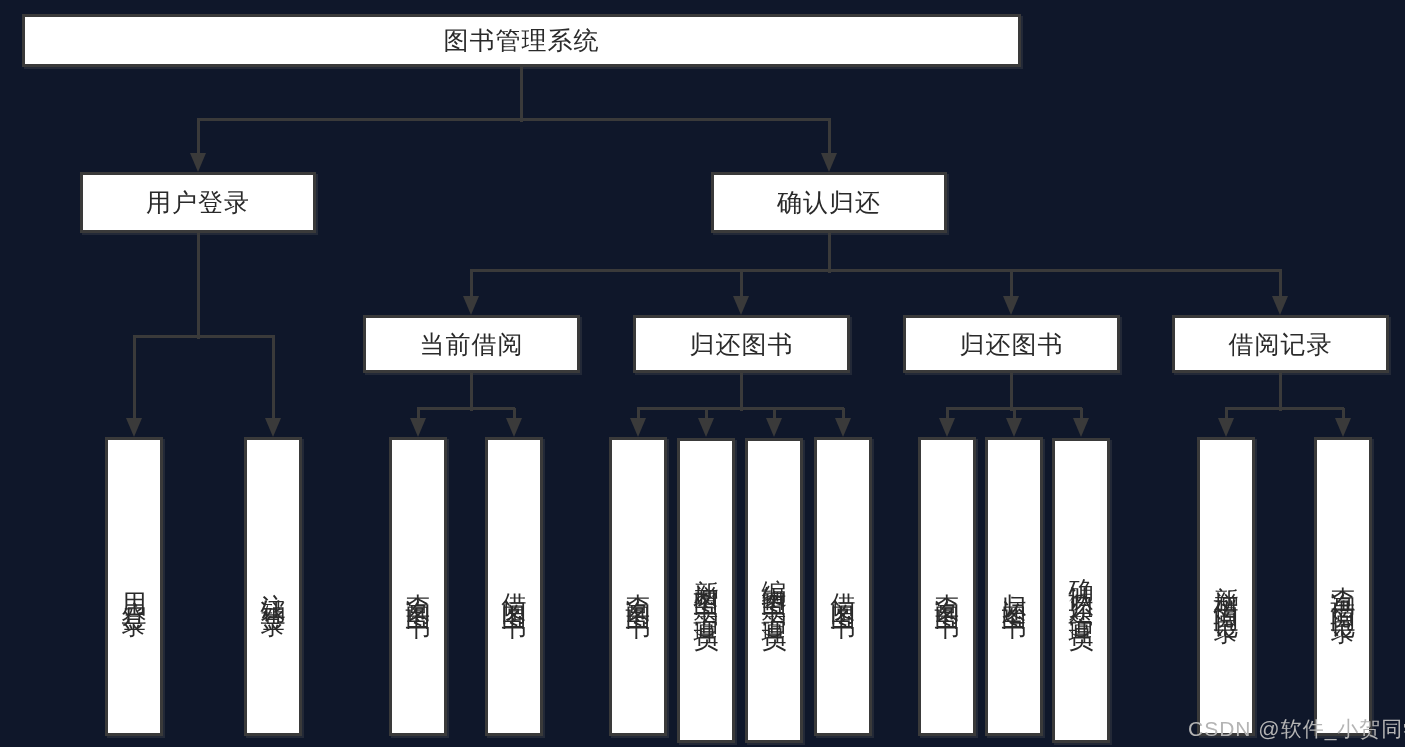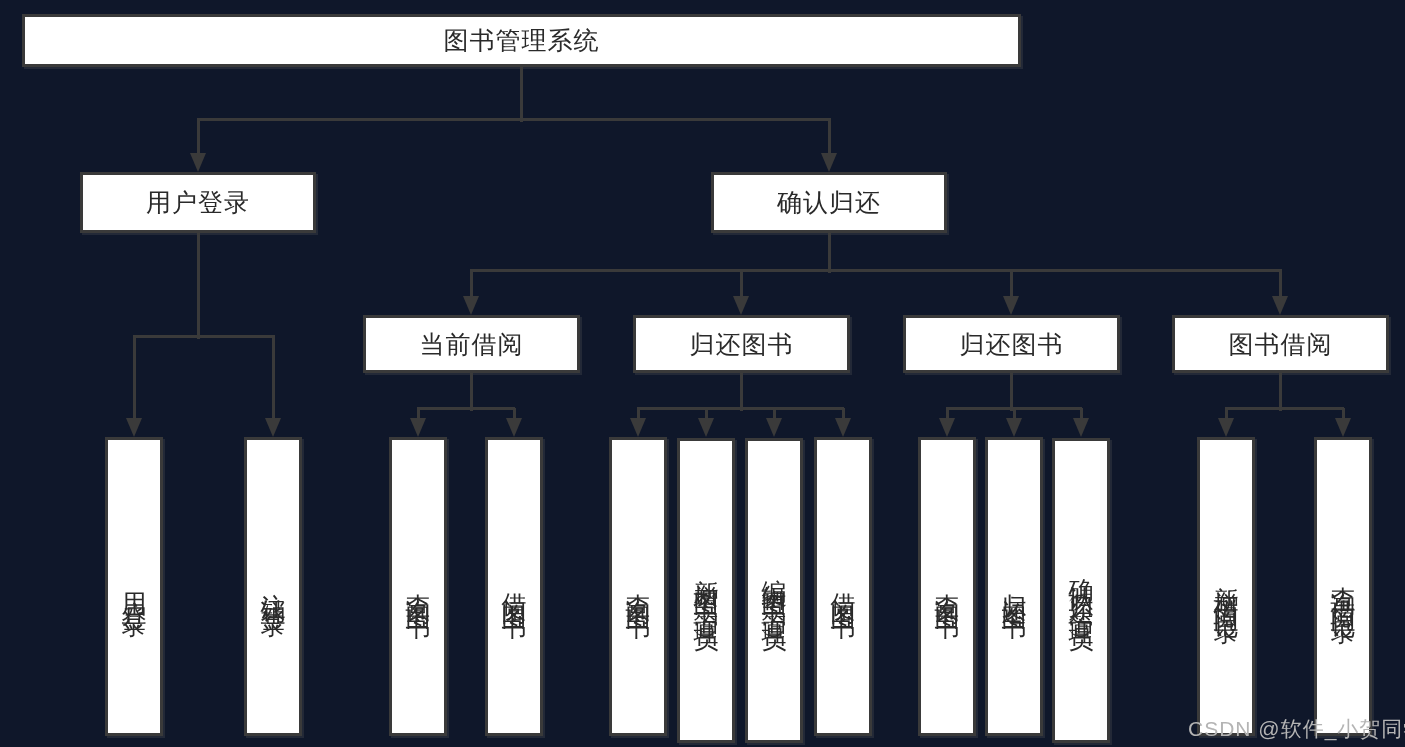--- a/index.html
+++ b/index.html
@@ -35,21 +35,21 @@
 <div id="canvas">
 
   <div class="box" style="left:22px;top:14px;width:999px;height:53px;">图书管理系统</div>
 
   <div class="box" style="left:80px;top:172px;width:236px;height:61px;">用户登录</div>
   <div class="box" style="left:711px;top:172px;width:236px;height:61px;">确认归还</div>
 
   <div class="box" style="left:363px;top:315px;width:217px;height:58px;">当前借阅</div>
   <div class="box" style="left:633px;top:315px;width:217px;height:58px;">归还图书</div>
   <div class="box" style="left:903px;top:315px;width:217px;height:58px;">归还图书</div>
-  <div class="box" style="left:1172px;top:315px;width:217px;height:58px;">图书借阅</div>
+  <div class="box" style="left:1172px;top:315px;width:217px;height:58px;">借阅记录</div>
 
   <div class="box" style="left:105px;top:437px;width:58px;height:299px;">
     <span class="vtext">用户登录</span>
   </div>
   <div class="box" style="left:244px;top:437px;width:58px;height:299px;">
     <span class="vtext">注销登录</span>
   </div>
 
   <div class="box" style="left:389px;top:437px;width:58px;height:299px;">
     <span class="vtext">查询图书</span>

